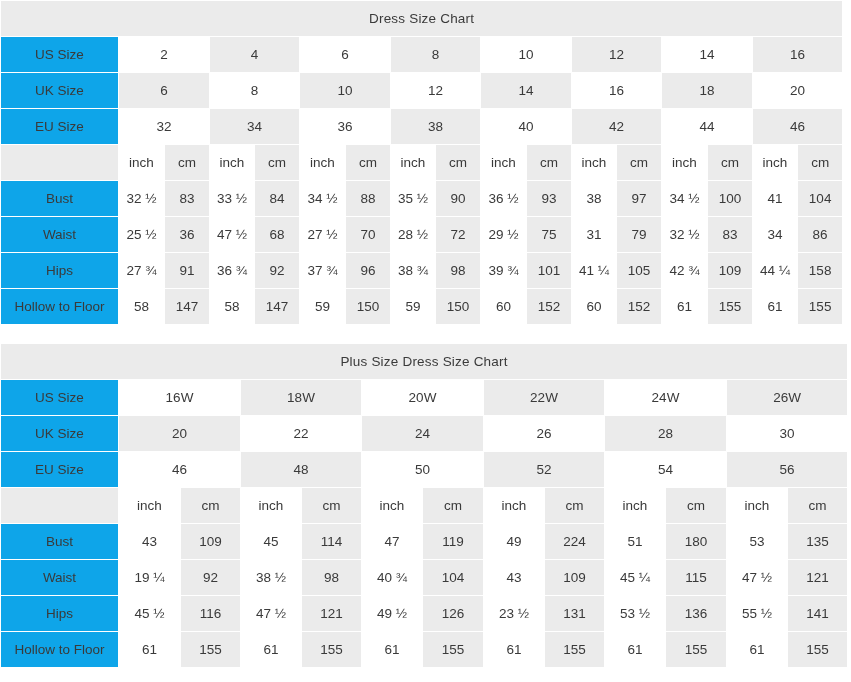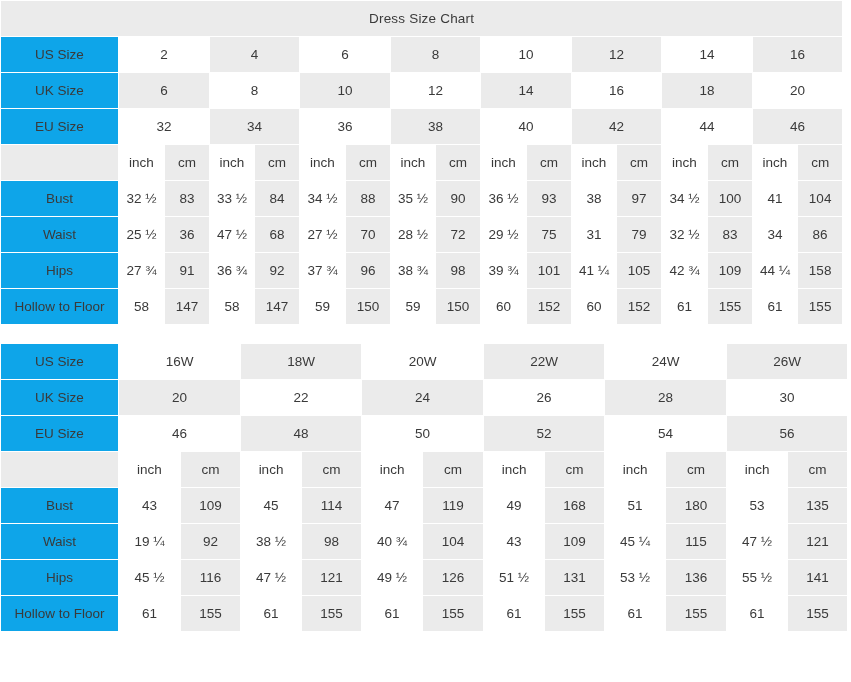--- a/index.html
+++ b/index.html
@@ -240,20 +240,23 @@
     <col style="width:61px">
       <col style="width:61px">
     <col style="width:61px">
       <col style="width:60px">
     <col style="width:61px">
       <col style="width:61px">
     <col style="width:61px">
       <col style="width:60px">
   </colgroup>
   <tbody>
+    <tr>
+      <td class="title-cell" colspan="13">Plus Size Dress Size Chart</td>
+    </tr>
 
     <tr>
       <td class="rowlabel">US Size</td>
       <td class="shade-light" colspan="2">16W</td>
       <td class="shade-dark" colspan="2">18W</td>
       <td class="shade-light" colspan="2">20W</td>
       <td class="shade-dark" colspan="2">22W</td>
       <td class="shade-light" colspan="2">24W</td>
       <td class="shade-dark" colspan="2">26W</td>
     </tr>
@@ -296,21 +299,21 @@
 
     <tr>
       <td class="rowlabel">Bust</td>
       <td class="shade-light">43</td>
       <td class="shade-dark">109</td>
       <td class="shade-light">45</td>
       <td class="shade-dark">114</td>
       <td class="shade-light">47</td>
       <td class="shade-dark">119</td>
       <td class="shade-light">49</td>
-      <td class="shade-dark">168</td>
+      <td class="shade-dark">224</td>
       <td class="shade-light">51</td>
       <td class="shade-dark">180</td>
       <td class="shade-light">53</td>
       <td class="shade-dark">135</td>
     </tr>
 
     <tr>
       <td class="rowlabel">Waist</td>
       <td class="shade-light">19 ¼</td>
       <td class="shade-dark">92</td>
@@ -327,21 +330,21 @@
     </tr>
 
     <tr>
       <td class="rowlabel">Hips</td>
       <td class="shade-light">45 ½</td>
       <td class="shade-dark">116</td>
       <td class="shade-light">47 ½</td>
       <td class="shade-dark">121</td>
       <td class="shade-light">49 ½</td>
       <td class="shade-dark">126</td>
-      <td class="shade-light">51 ½</td>
+      <td class="shade-light">23 ½</td>
       <td class="shade-dark">131</td>
       <td class="shade-light">53 ½</td>
       <td class="shade-dark">136</td>
       <td class="shade-light">55 ½</td>
       <td class="shade-dark">141</td>
     </tr>
 
     <tr>
       <td class="rowlabel">Hollow to Floor</td>
       <td class="shade-light">61</td>

